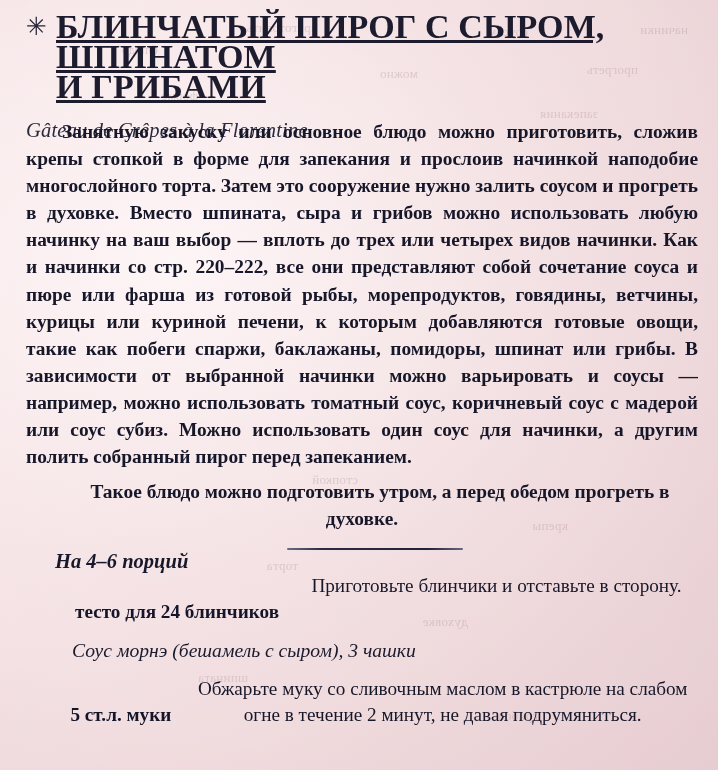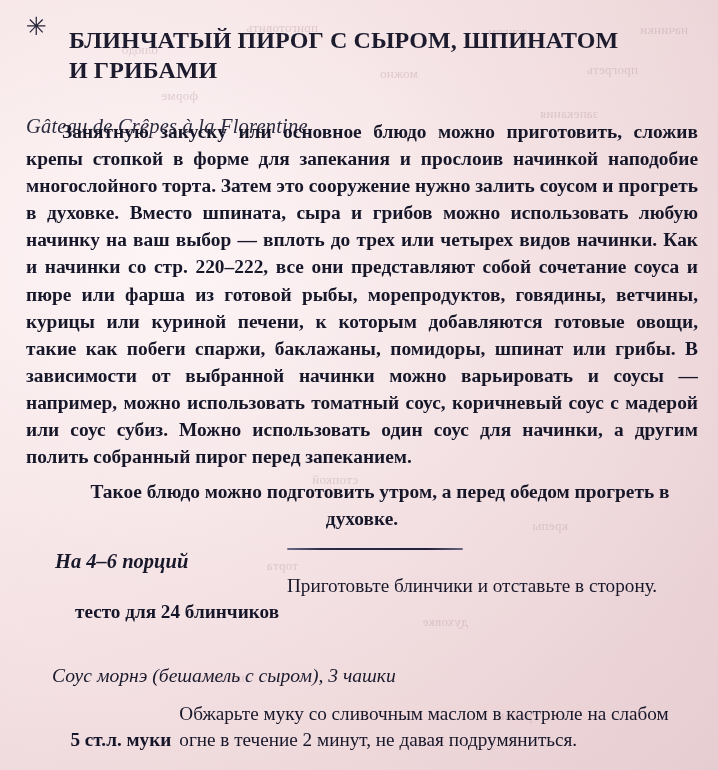--- a/index.html
+++ b/index.html
@@ -78,29 +78,30 @@
     font-size: 25px;
     line-height: 26px;
     color: #242437;
     text-align: left;
     font-family: "DejaVu Sans", sans-serif;
   }
   .title-text {
     flex: 1 1 auto;
   }
   .recipe-title {
-    margin: 13px;
+    margin: 0;
     font-family: "Liberation Serif", "DejaVu Serif", serif;
     font-weight: 700;
-    font-size: 24px;
+    font-size: 34px;
     line-height: 30px;
     letter-spacing: 0.1px;
     color: #1c1c2e;
     text-transform: none;
     white-space: pre-line;
+    text-decoration: underline;
   }
   .recipe-subtitle {
     margin: 16px 0 0 0;
     font-family: "Liberation Serif", "DejaVu Serif", serif;
     font-style: italic;
     font-weight: 400;
     font-size: 20.5px;
     line-height: 24px;
     color: #2a2a3e;
     letter-spacing: 0.2px;
@@ -183,30 +184,29 @@
   }
   .step-dir {
     box-sizing: border-box;
     flex: 1 1 auto;
     padding-left: 0;
     padding-right: 12px;
     font-family: "Liberation Serif", "DejaVu Serif", serif;
     font-size: 19.2px;
     line-height: 26px;
     color: #17172a;
-    text-align: left;
+    text-align: center;
   }
   .section-note {
-    padding-left: 52px;
+    padding-left: 72px;
     font-family: "Liberation Serif", "DejaVu Serif", serif;
     font-style: italic;
     font-size: 19.6px;
     line-height: 26px;
     color: #1a1a2d;
-    margin-top: 25px;
   }
   .sp-a { height: 23px; }
   .sp-b { height: 13px; }
   .sp-c { height: 12px; }
 </style>
 </head>
 <body>
 
 <div class="page">
 

